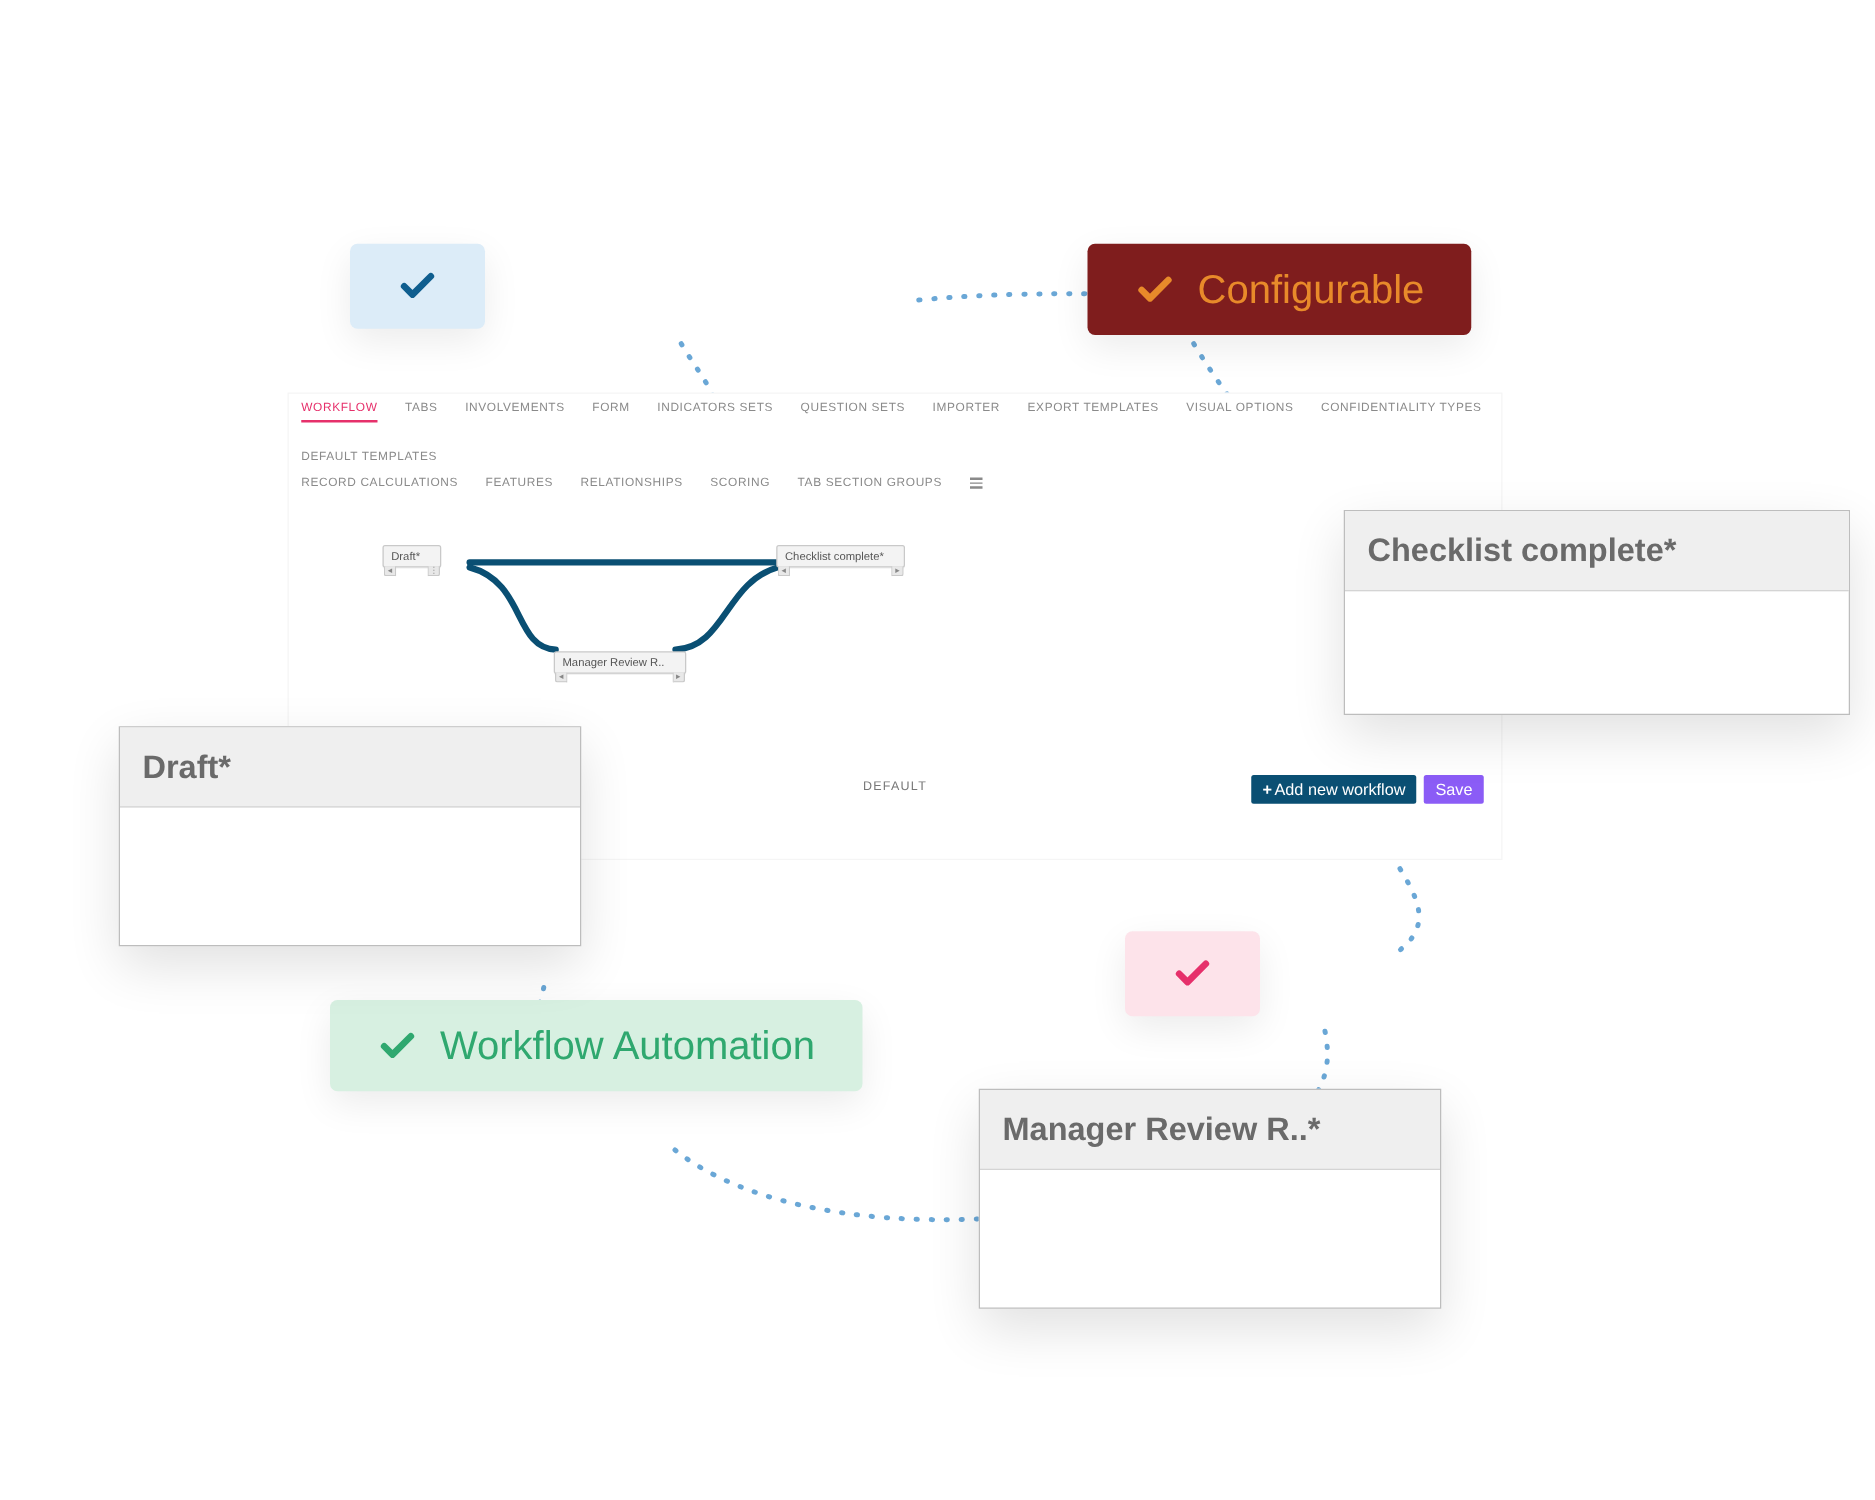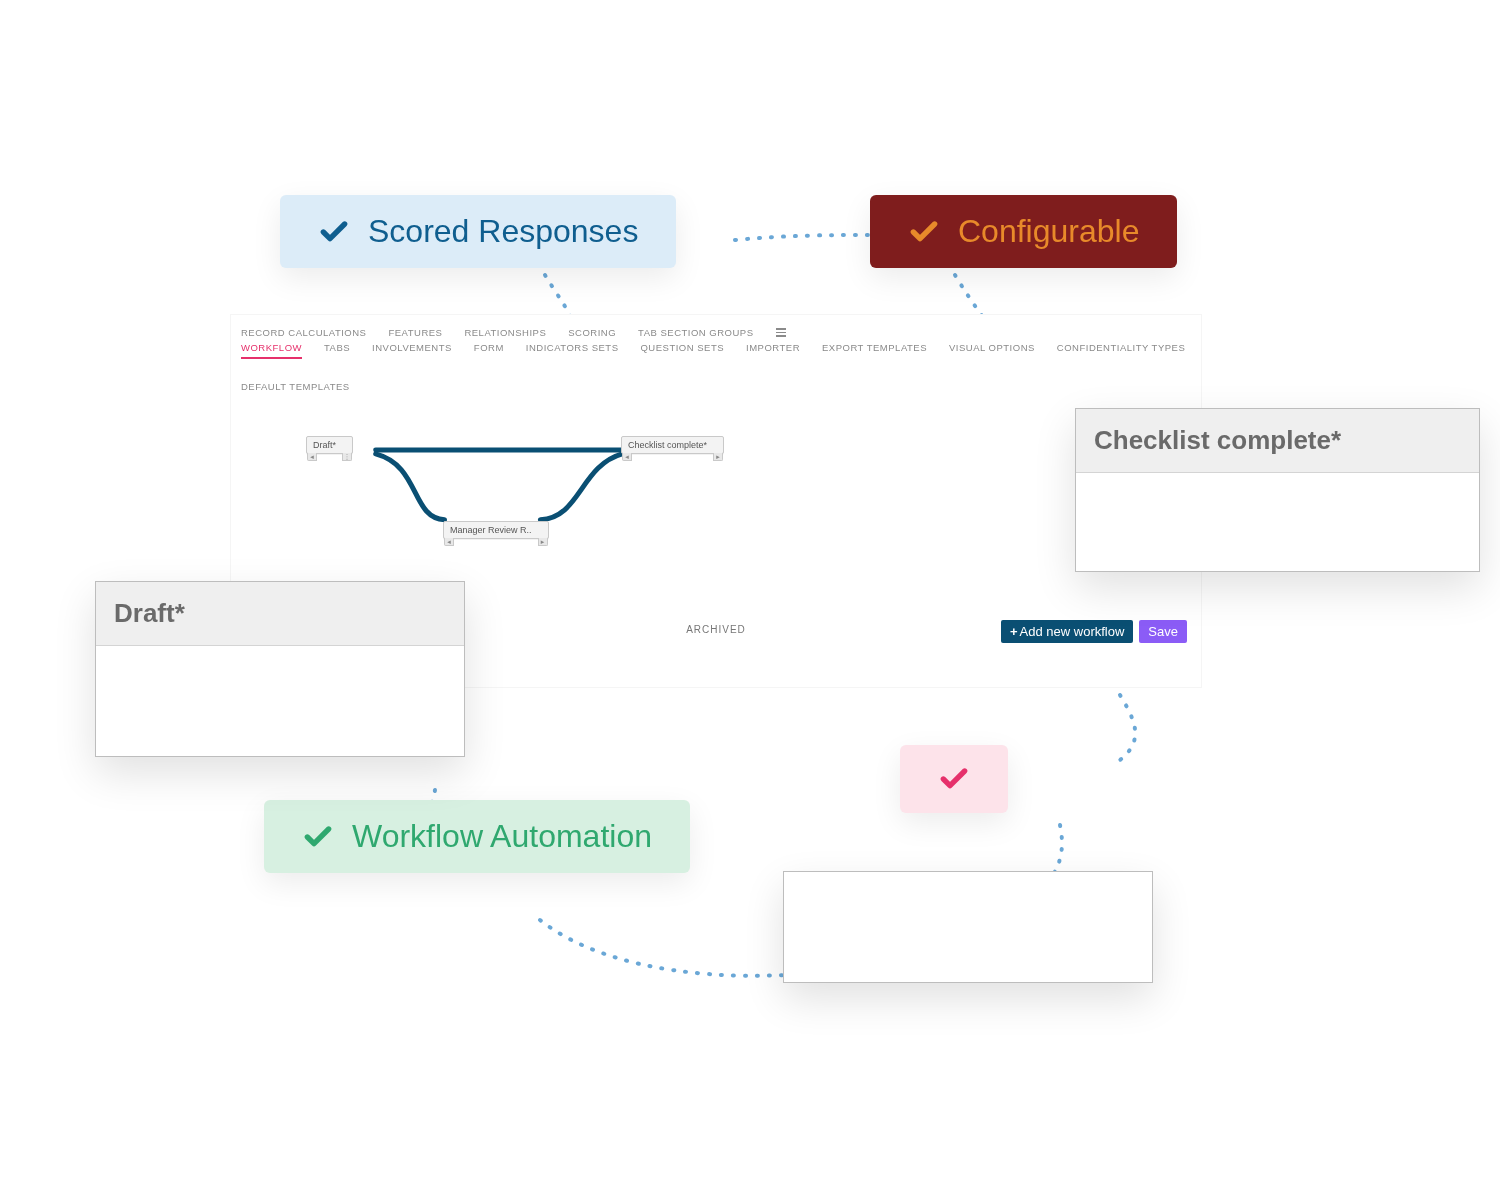--- a/index.html
+++ b/index.html
@@ -109,45 +109,45 @@
   <path class="dot" d="M 955,275 C 970,300 985,320 1000,340"></path>
   <path class="dot" d="M 1062,420 C 1050,430 1035,430 970,430"></path>
   <path class="dot" d="M 1120,695 C 1135,720 1145,740 1120,760"></path>
   <path class="dot" d="M 1060,825 C 1065,850 1060,865 1050,880"></path>
   <path class="dot" d="M 435,790 C 430,815 420,830 415,845"></path>
   <path class="dot" d="M 540,920 C 590,960 680,980 785,975"></path>
 </svg>
 
 <div class="app-panel">
   <div class="tab-strip">
-    <div class="tab-row second">
-      <span>RECORD CALCULATIONS</span>
-      <span>FEATURES</span>
-      <span>RELATIONSHIPS</span>
-      <span>SCORING</span>
-      <span>TAB SECTION GROUPS</span>
-      <span class="hamburger">
-          <i></i>
-          <i></i>
-          <i></i>
-        </span>
-    </div>
     <div class="tab-row">
       <span class="active">WORKFLOW</span>
       <span>TABS</span>
       <span>INVOLVEMENTS</span>
       <span>FORM</span>
       <span>INDICATORS SETS</span>
       <span>QUESTION SETS</span>
       <span>IMPORTER</span>
       <span>EXPORT TEMPLATES</span>
       <span>VISUAL OPTIONS</span>
       <span>CONFIDENTIALITY TYPES</span>
       <span>DEFAULT TEMPLATES</span>
     </div>
+    <div class="tab-row second">
+      <span>RECORD CALCULATIONS</span>
+      <span>FEATURES</span>
+      <span>RELATIONSHIPS</span>
+      <span>SCORING</span>
+      <span>TAB SECTION GROUPS</span>
+      <span class="hamburger">
+          <i></i>
+          <i></i>
+          <i></i>
+        </span>
+    </div>
   </div>
 
   <div class="canvas">
     <svg class="edges" viewBox="0 0 972 300">
       <style>.e{fill:none;stroke:#0a4f73;stroke-width:5;stroke-linecap:round}</style>
       <path class="e" d="M 145,44 C 230,44 320,44 392,44"></path>
       <path class="e" d="M 145,48 C 190,60 180,112 214,114"></path>
       <path class="e" d="M 310,114 C 350,112 350,60 392,48"></path>
     </svg>
 
@@ -160,36 +160,35 @@
       <span>Checklist complete*</span>
       <div class="handle-l">◂</div>
       <div class="handle-r">▸</div>
     </div>
     <div id="n-manager" class="wf-node">
       <span>Manager Review R..</span>
       <div class="handle-l">◂</div>
       <div class="handle-r">▸</div>
     </div>
 
-    <div class="archived-label">ARCHIVED</div>
+    <div class="archived-label">DEFAULT</div>
 
     <div class="footer-btns">
       <button class="btn btn-add">
         <span class="plus">+</span><span>Add new workflow</span>
       </button>
       <button class="btn btn-save">Save</button>
     </div>
   </div>
 </div>
 
 <div class="chip chip-blue">
   <svg class="check" viewBox="0 0 24 24">
       <path fill="none" stroke="#0f5e8f" stroke-width="4" stroke-linecap="round" stroke-linejoin="round" d="M4 12l5 5L20 6"></path>
     </svg>
-  <span>Scored Responses</span>
 </div>
 <div class="chip chip-orange">
   <svg class="check" viewBox="0 0 24 24">
       <path fill="none" stroke="#e88a2a" stroke-width="4" stroke-linecap="round" stroke-linejoin="round" d="M4 12l5 5L20 6"></path>
     </svg>
   <span>Configurable</span>
 </div>
 <div class="chip chip-green">
   <svg class="check" viewBox="0 0 24 24">
       <path fill="none" stroke="#2fa86f" stroke-width="4" stroke-linecap="round" stroke-linejoin="round" d="M4 12l5 5L20 6"></path>
@@ -204,14 +203,15 @@
 
 <div id="card-draft" class="big-card">
   <div class="hdr">Draft*</div>
   <div class="body"></div>
 </div>
 <div id="card-check" class="big-card">
   <div class="hdr">Checklist complete*</div>
   <div class="body"></div>
 </div>
 <div id="card-manager" class="big-card">
+  <div class="hdr">Manager Review R..*</div>
   <div class="body"></div>
 </div>
 
 </body></html>

